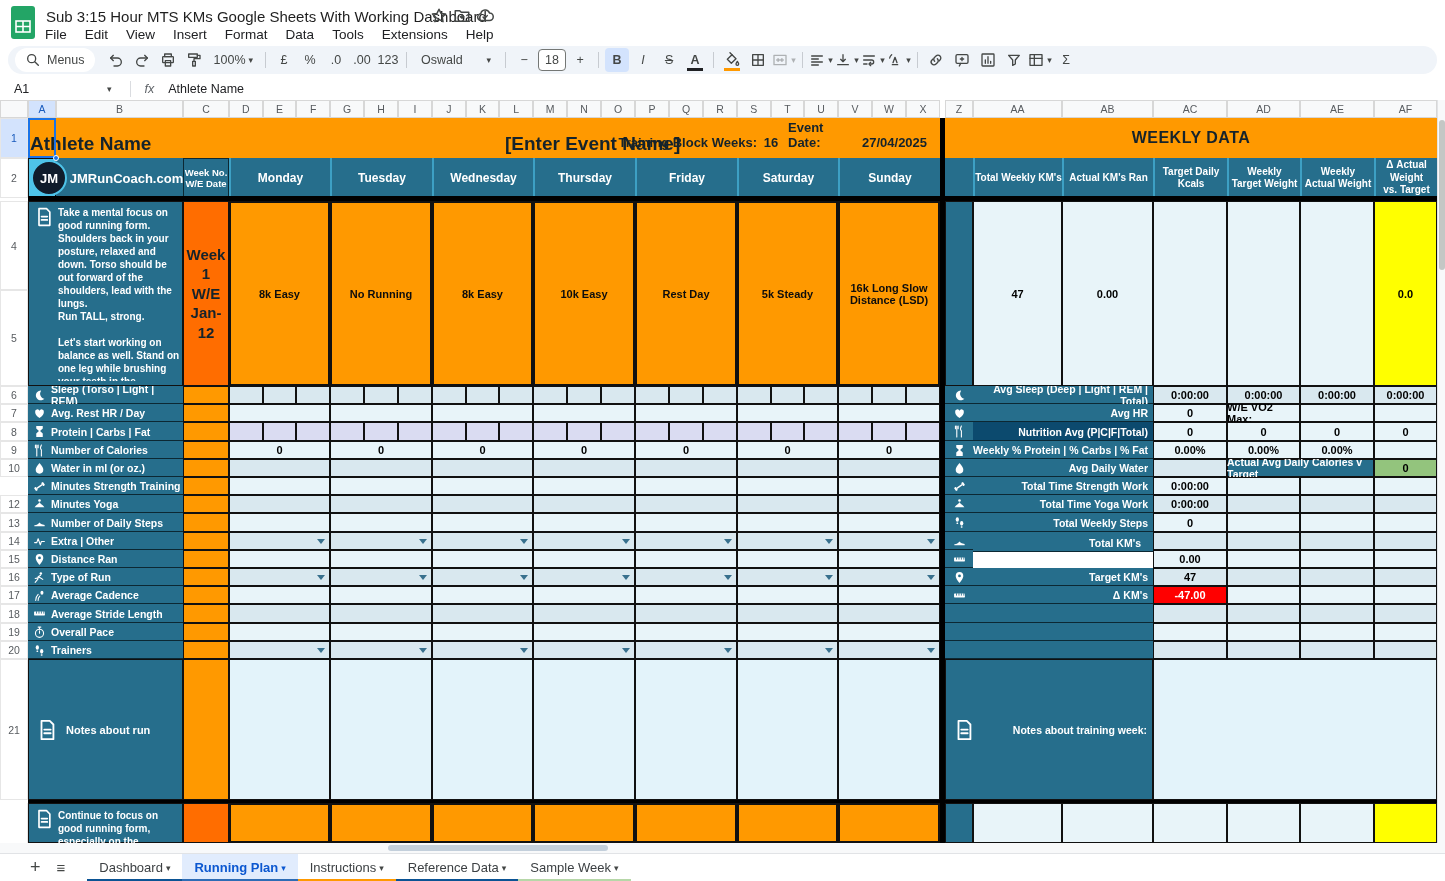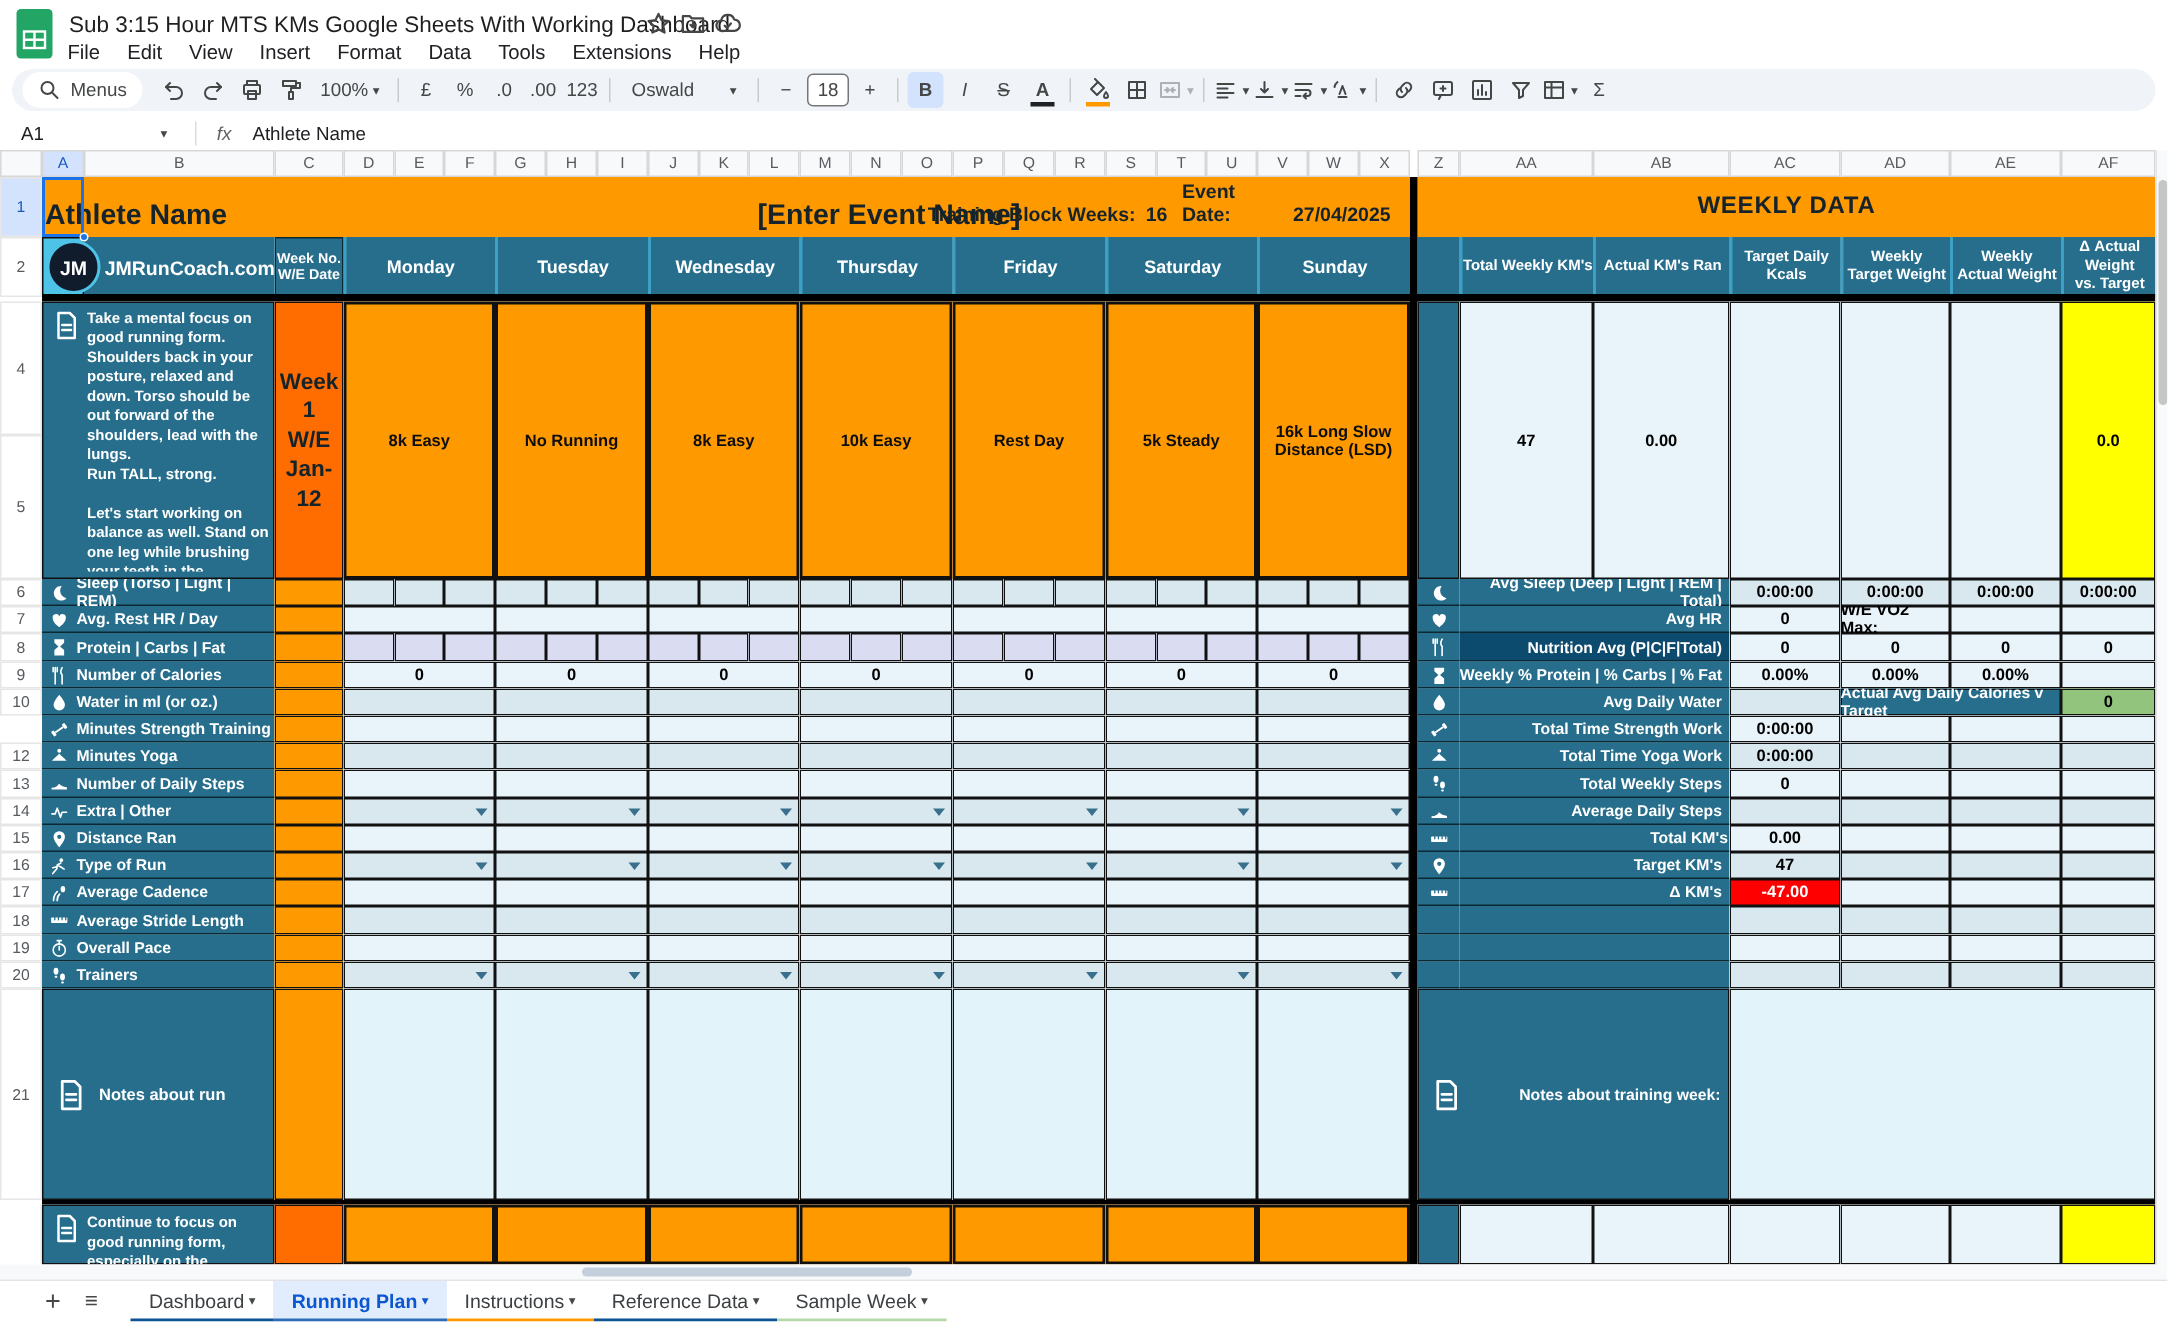--- a/index.html
+++ b/index.html
@@ -828,21 +828,21 @@
     <div class="abs valb" style="left: 1300px; top: 432px; width: 74px; height: 18px; background: rgb(217, 232, 239); box-shadow: rgb(17, 17, 17) 0px 0px 0px 1px inset; display: flex; align-items: center; justify-content: center;"></div>
     <div class="abs valb" style="left: 1374px; top: 432px; width: 63px; height: 18px; background: rgb(217, 232, 239); box-shadow: rgb(17, 17, 17) 0px 0px 0px 1px inset; display: flex; align-items: center; justify-content: center;"></div>
     <div class="abs" style="left: 945px; top: 450px; width: 28px; height: 18px; background: rgb(38, 110, 140); box-shadow: rgb(12, 40, 51) 0px -1px 0px inset; display: flex; align-items: center; justify-content: center;">
       <span class="ico" style="width: 13px; height: 13px; color: rgb(255, 255, 255); flex: 0 0 auto;">
         <svg viewBox="0 0 24 24" width="100%" height="100%" fill="currentColor" stroke="none" stroke-width="2" stroke-linecap="round" stroke-linejoin="round">
           <rect x="2" y="8.5" width="20" height="7" rx="1"></rect>
           <path d="M6.5 8.5v3M11 8.5v3M15.5 8.5v3M20 8.5v3" stroke="#266e8c" stroke-width="1.6"></path>
         </svg>
       </span>
     </div>
-    <div class="abs lblw" style="left: 973px; top: 450px; width: 180px; height: 18px; background: rgb(38, 110, 140); box-shadow: rgb(12, 40, 51) 0px -1px 0px inset; display: flex; align-items: center; justify-content: flex-end; text-align: center; padding-right: 1px;">Total KM's</div>
+    <div class="abs lblw" style="left: 973px; top: 434px; width: 180px; height: 18px; background: rgb(38, 110, 140); box-shadow: rgb(12, 40, 51) 0px -1px 0px inset; display: flex; align-items: center; justify-content: flex-end; text-align: center; padding-right: 12px;">Total KM's</div>
     <div class="abs valb" style="left: 1153px; top: 450px; width: 74px; height: 18px; background: rgb(232, 244, 249); box-shadow: rgb(17, 17, 17) 0px 0px 0px 1px inset; display: flex; align-items: center; justify-content: center;">0.00</div>
     <div class="abs valb" style="left: 1227px; top: 450px; width: 73px; height: 18px; background: rgb(232, 244, 249); box-shadow: rgb(17, 17, 17) 0px 0px 0px 1px inset; display: flex; align-items: center; justify-content: center;"></div>
     <div class="abs valb" style="left: 1300px; top: 450px; width: 74px; height: 18px; background: rgb(232, 244, 249); box-shadow: rgb(17, 17, 17) 0px 0px 0px 1px inset; display: flex; align-items: center; justify-content: center;"></div>
     <div class="abs valb" style="left: 1374px; top: 450px; width: 63px; height: 18px; background: rgb(232, 244, 249); box-shadow: rgb(17, 17, 17) 0px 0px 0px 1px inset; display: flex; align-items: center; justify-content: center;"></div>
     <div class="abs" style="left: 945px; top: 468px; width: 28px; height: 18px; background: rgb(38, 110, 140); box-shadow: rgb(12, 40, 51) 0px -1px 0px inset; display: flex; align-items: center; justify-content: center;">
       <span class="ico" style="width: 13px; height: 13px; color: rgb(255, 255, 255); flex: 0 0 auto;">
         <svg viewBox="0 0 24 24" width="100%" height="100%" fill="currentColor" stroke="none" stroke-width="2" stroke-linecap="round" stroke-linejoin="round">
           <path d="M12 2a7 7 0 0 0-7 7c0 5.2 7 13 7 13s7-7.8 7-13a7 7 0 0 0-7-7zm0 9.6A2.6 2.6 0 1 1 12 6.4a2.6 2.6 0 0 1 0 5.2z"></path>
         </svg>
       </span>

